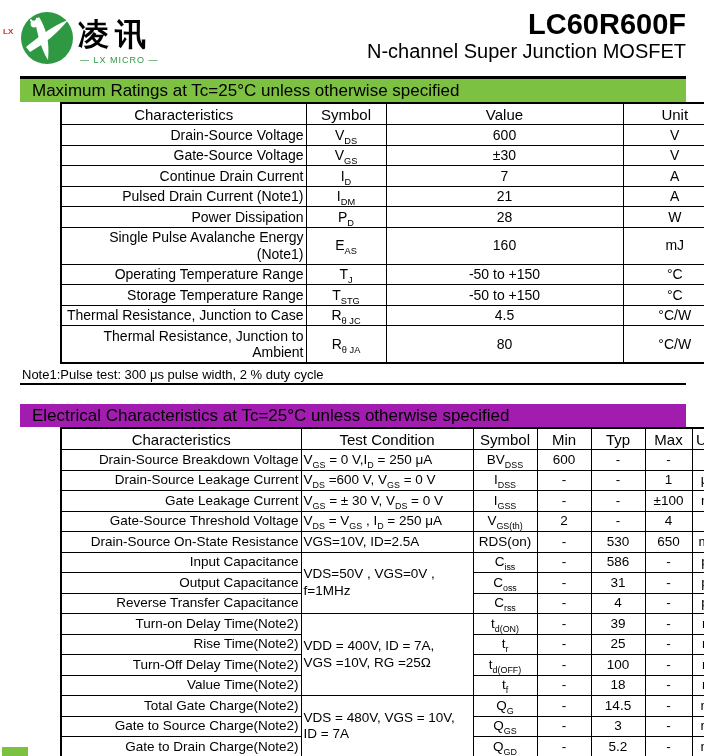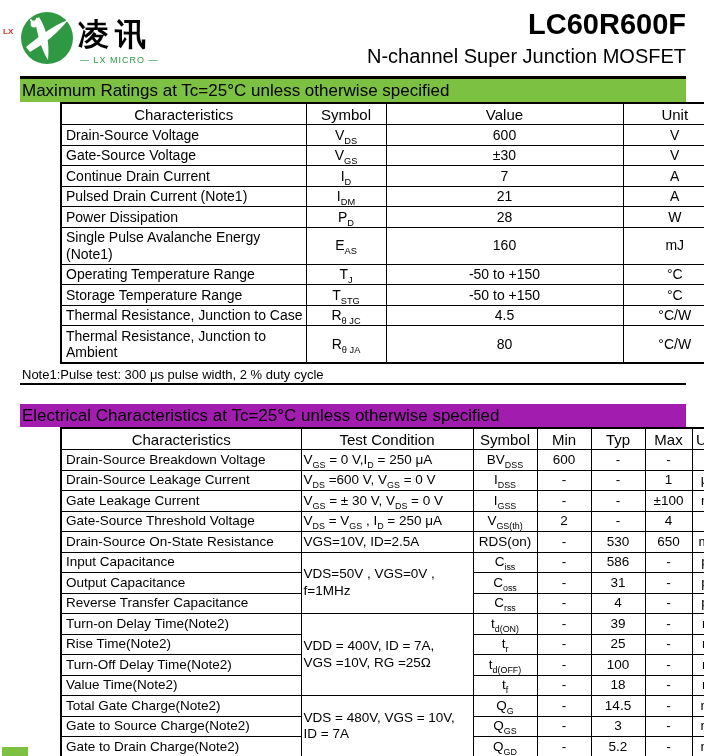--- a/index.html
+++ b/index.html
@@ -13,33 +13,33 @@
   
   .hdr{display:flex;justify-content:space-between;align-items:flex-start;height:66px;}
   .logo{display:flex;align-items:flex-end;position:relative;}
   .corner-mark{position:absolute;left:-17px;top:21px;color:#d93025;font-size:8px;font-weight:bold;letter-spacing:0;}
   .logo-circle{width:54px;height:54px;margin-top:4px;}
   .logo-txt{margin-left:4px;}
   .logo-cn{font-size:31px;font-weight:bold;letter-spacing:6px;line-height:40px;margin-top:8px;font-family:"DejaVu Sans",sans-serif;}
   .logo-en{color:#2f9842;font-size:9px;letter-spacing:1px;margin-top:1px;margin-left:2px;white-space:nowrap;}
   .titles{text-align:right;padding-top:2px;}
   .part-no{font-size:29px;font-weight:bold;line-height:32px;}
-  .subtitle{font-size:20px;margin-top:5px;}
+  .subtitle{font-size:20px;}
 
   
-  .banner{background:#7cc142;font-size:17px;line-height:21px;padding:1px 0 1px 2px;}
+  .banner{background:#7cc142;font-size:17px;line-height:21px;padding:1px 0 1px 12px;}
   .banner1{border-top:3px solid #000;margin-top:4px;}
   .rule2{border:none;border-top:2px solid #000;margin:1px 0 19px 0;}
 
   
   table{border-collapse:collapse;table-layout:fixed;width:666px;border:2px solid #000;margin-left:40px;}
   th,td{border:1px solid #000;font-weight:normal;overflow:hidden;}
   th{font-size:15px;text-align:center;padding:1px 2px;height:18px;}
   td{font-size:14px;text-align:center;padding:1.5px 2px;line-height:16.5px;}
-  td.l{text-align:left;padding-left:4px;white-space:pre-line;}
+  td.l{text-align:right;padding-left:4px;white-space:pre-line;}
   .t2 td{font-size:13.5px;}
   td.cond{text-align:left;white-space:pre-line;font-size:13.5px;}
   sub{font-size:.66em;line-height:0;letter-spacing:0;}
   .note{font-size:13px;margin:3px 0 1px 2px;}
 
   .bottom-green{position:absolute;left:2px;top:747px;width:26px;height:9px;background:#7cc142;}
 </style>
 </head>
 <body>
 

